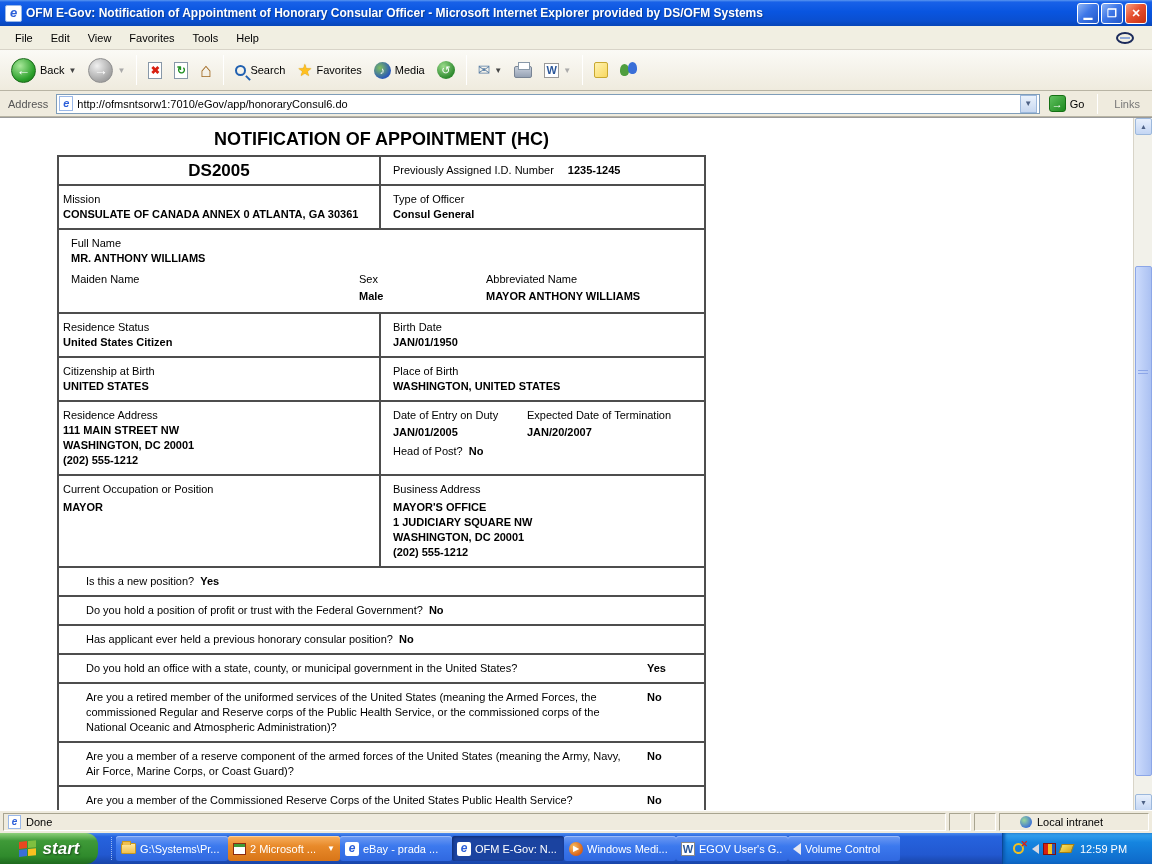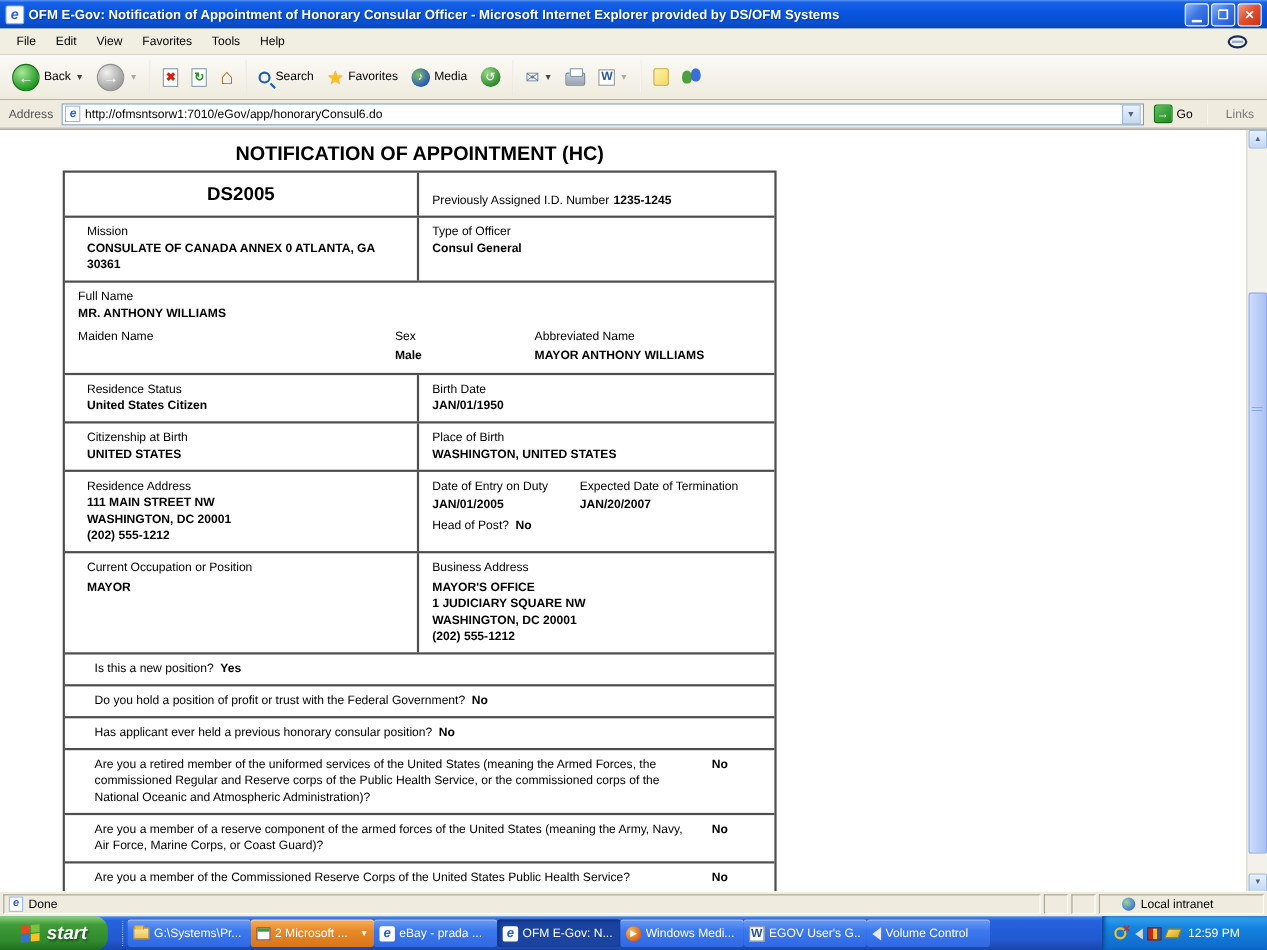--- a/index.html
+++ b/index.html
@@ -74,27 +74,27 @@
     color:#fff; font-size:11px; font-weight:bold; display:flex; align-items:center; justify-content:center; }
   .links-label { font-size:11px; color:#777; padding:0 8px; }
 
   
   .content { position:relative; height:693px; background:#fff; border-top:1px solid #9A9A9A; overflow:hidden; }
   .doc { position:absolute; left:57px; top:11px; width:649px; }
   .doc-title { text-align:center; font-size:18px; font-weight:bold; margin-bottom:5px; }
   .tbl { border:2px solid #4d4d4d; font-size:11px; line-height:15px; }
   .trow { display:flex; border-bottom:2px solid #4d4d4d; }
   .trow:last-child { border-bottom:none; }
-  .cl { width:322px; border-right:2px solid #4d4d4d; padding:6px 20px; }
+  .cl { width:322px; border-right:2px solid #4d4d4d; padding:6px 4px; }
   .cr { flex:1; padding:6px 12px; }
   .full { flex:1; padding:6px 12px; }
   .lab { color:#000; }
   .val { font-weight:bold; }
   .ds-cell { display:flex; align-items:center; justify-content:center; font-size:17px; font-weight:bold; }
-  .idrow { display:flex; align-items:flex-start; gap:4px; min-height:15px;margin-top:12px; }
+  .idrow { display:flex; align-items:flex-start; gap:14px; min-height:15px; }
   .name-grid { display:flex; margin-top:6px; }
   .ng1 { width:288px; } .ng2 { width:127px; } .ng3 { flex:1; }
   .duty-grid { display:flex; }
   .dg1 { width:134px; } .dg2 { flex:1; }
   .hop { margin-top:4px; }
   .hop .val { margin-left:6px; }
   .qrow { padding:6px 27px; min-height:26px; display:flex; }
   .qtext { flex:1; padding-right:14px; }
   .ans { font-weight:bold; margin-left:6px; }
   .ans-r { font-weight:bold; width:30px; }
@@ -366,20 +366,24 @@
         <div class="trow qrow">
           <div><span class="lab">Is this a new position?</span><span class="ans">Yes</span></div>
         </div>
         <div class="trow qrow">
           <div><span class="lab">Do you hold a position of profit or trust with the Federal Government?</span><span class="ans">No</span></div>
         </div>
         <div class="trow qrow">
           <div><span class="lab">Has applicant ever held a previous honorary consular position?</span><span class="ans">No</span></div>
         </div>
         <div class="trow qrow">
+          <div class="qtext lab">Do you hold an office with a state, county, or municipal government in the United States?</div>
+          <div class="ans-r">Yes</div>
+        </div>
+        <div class="trow qrow">
           <div class="qtext lab">Are you a retired member of the uniformed services of the United States (meaning the Armed Forces, the commissioned Regular and Reserve corps of the Public Health Service, or the commissioned corps of the National Oceanic and Atmospheric Administration)?</div>
           <div class="ans-r">No</div>
         </div>
         <div class="trow qrow">
           <div class="qtext lab">Are you a member of a reserve component of the armed forces of the United States (meaning the Army, Navy, Air Force, Marine Corps, or Coast Guard)?</div>
           <div class="ans-r">No</div>
         </div>
         <div class="trow qrow">
           <div class="qtext lab">Are you a member of the Commissioned Reserve Corps of the United States Public Health Service?</div>
           <div class="ans-r">No</div>

